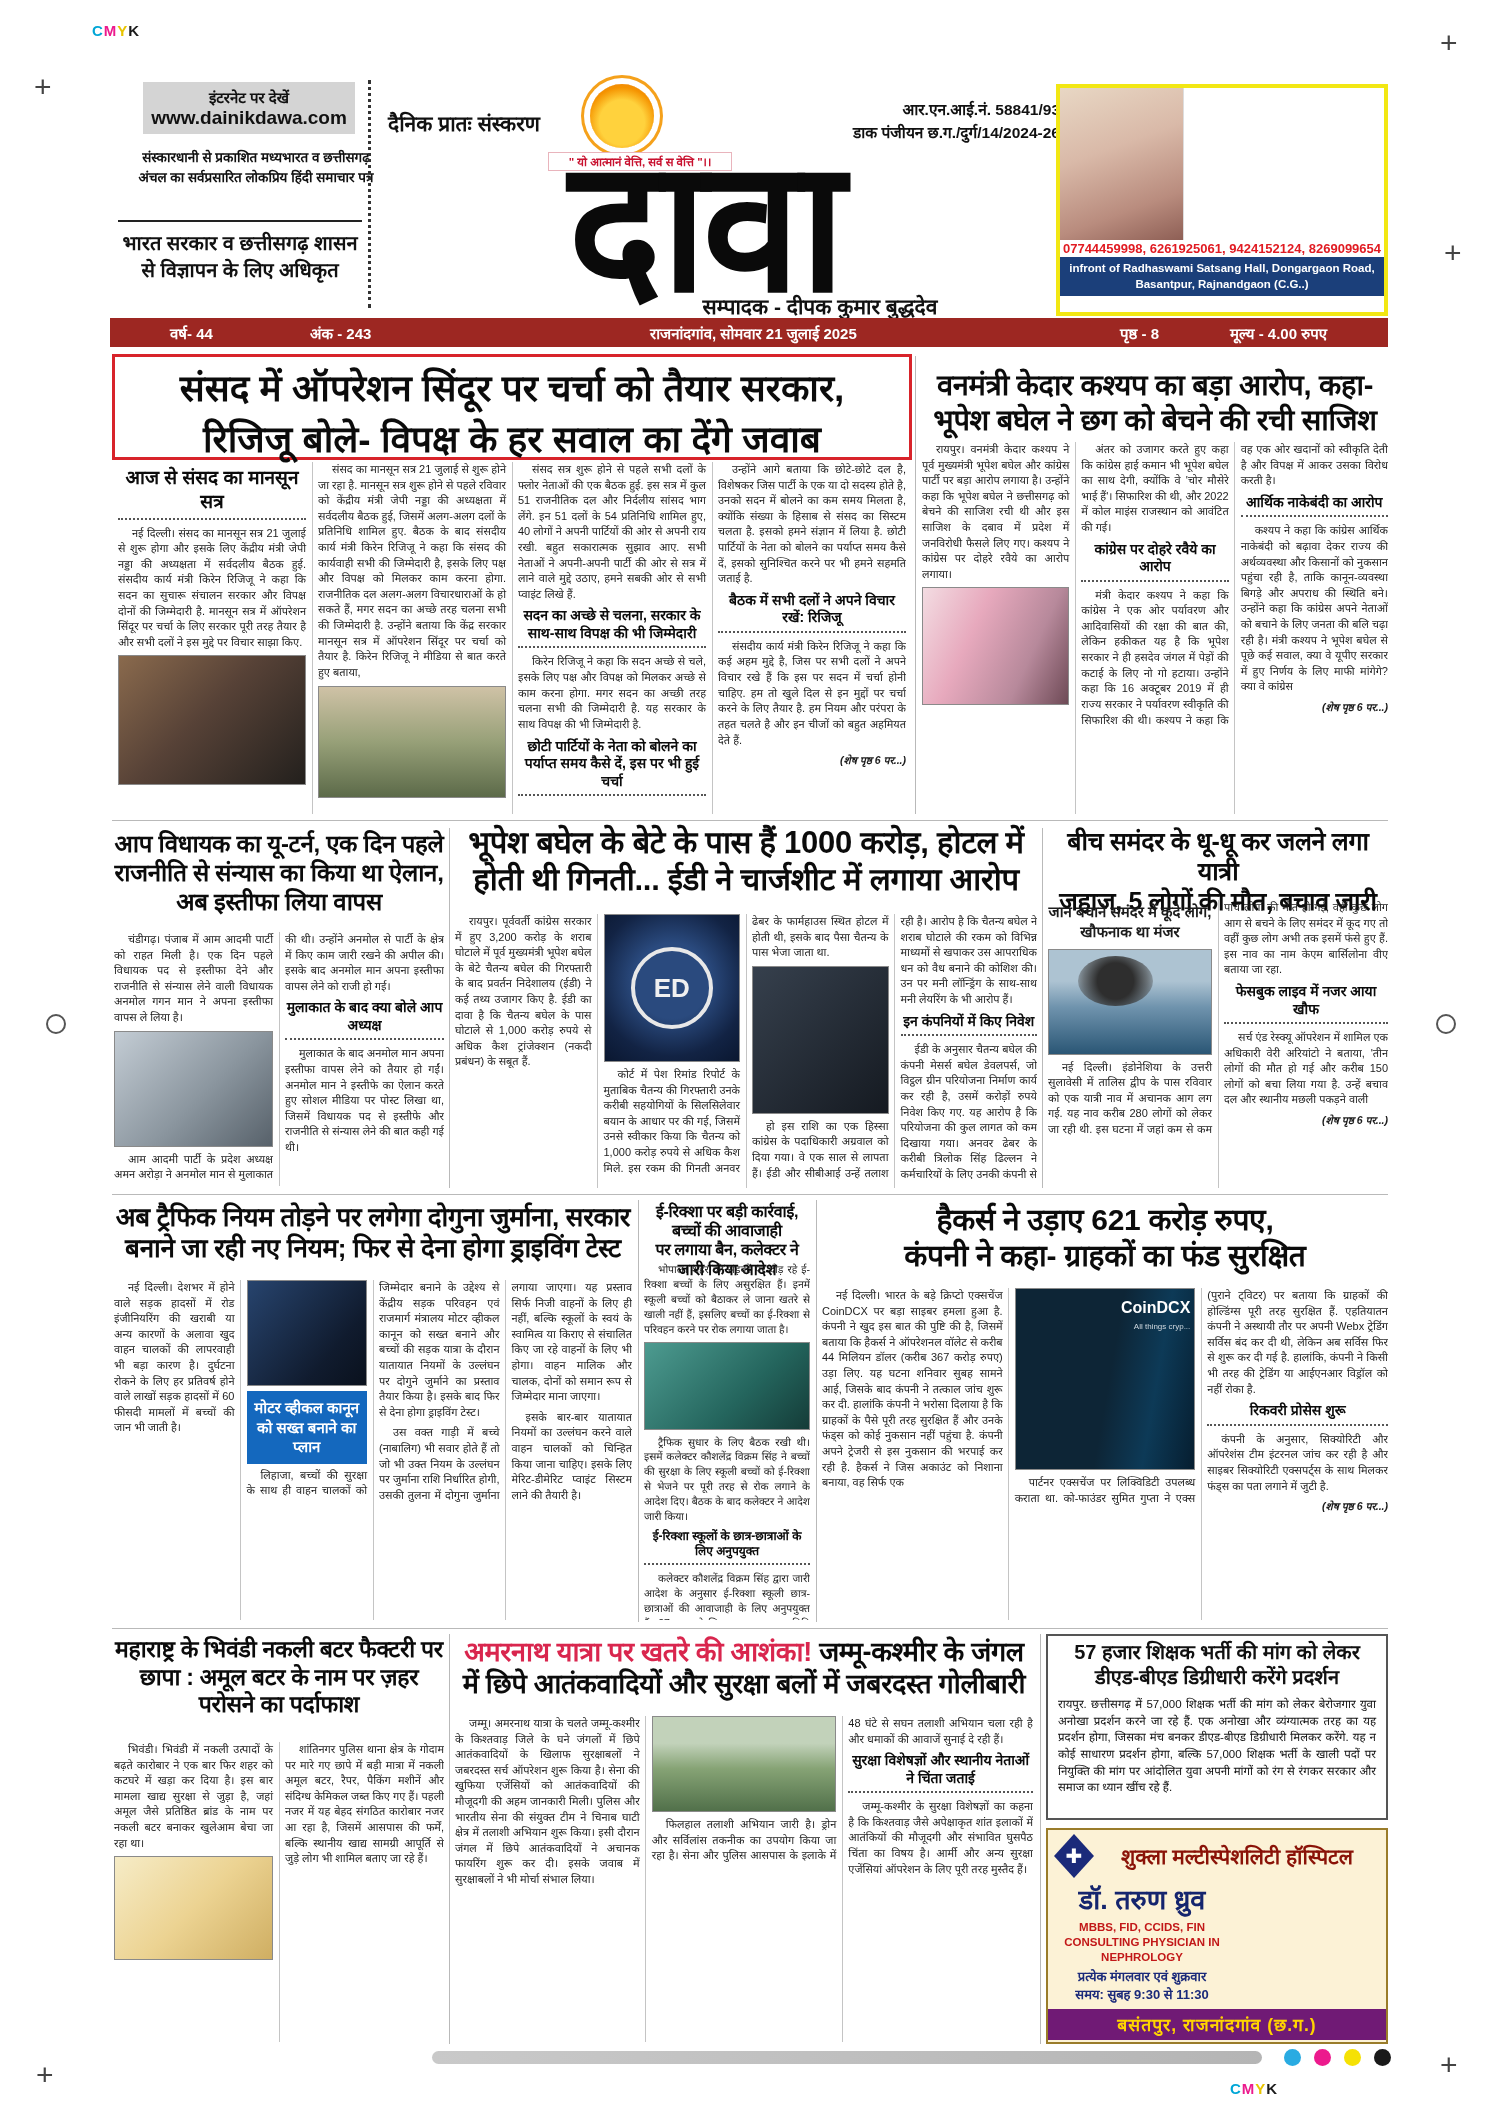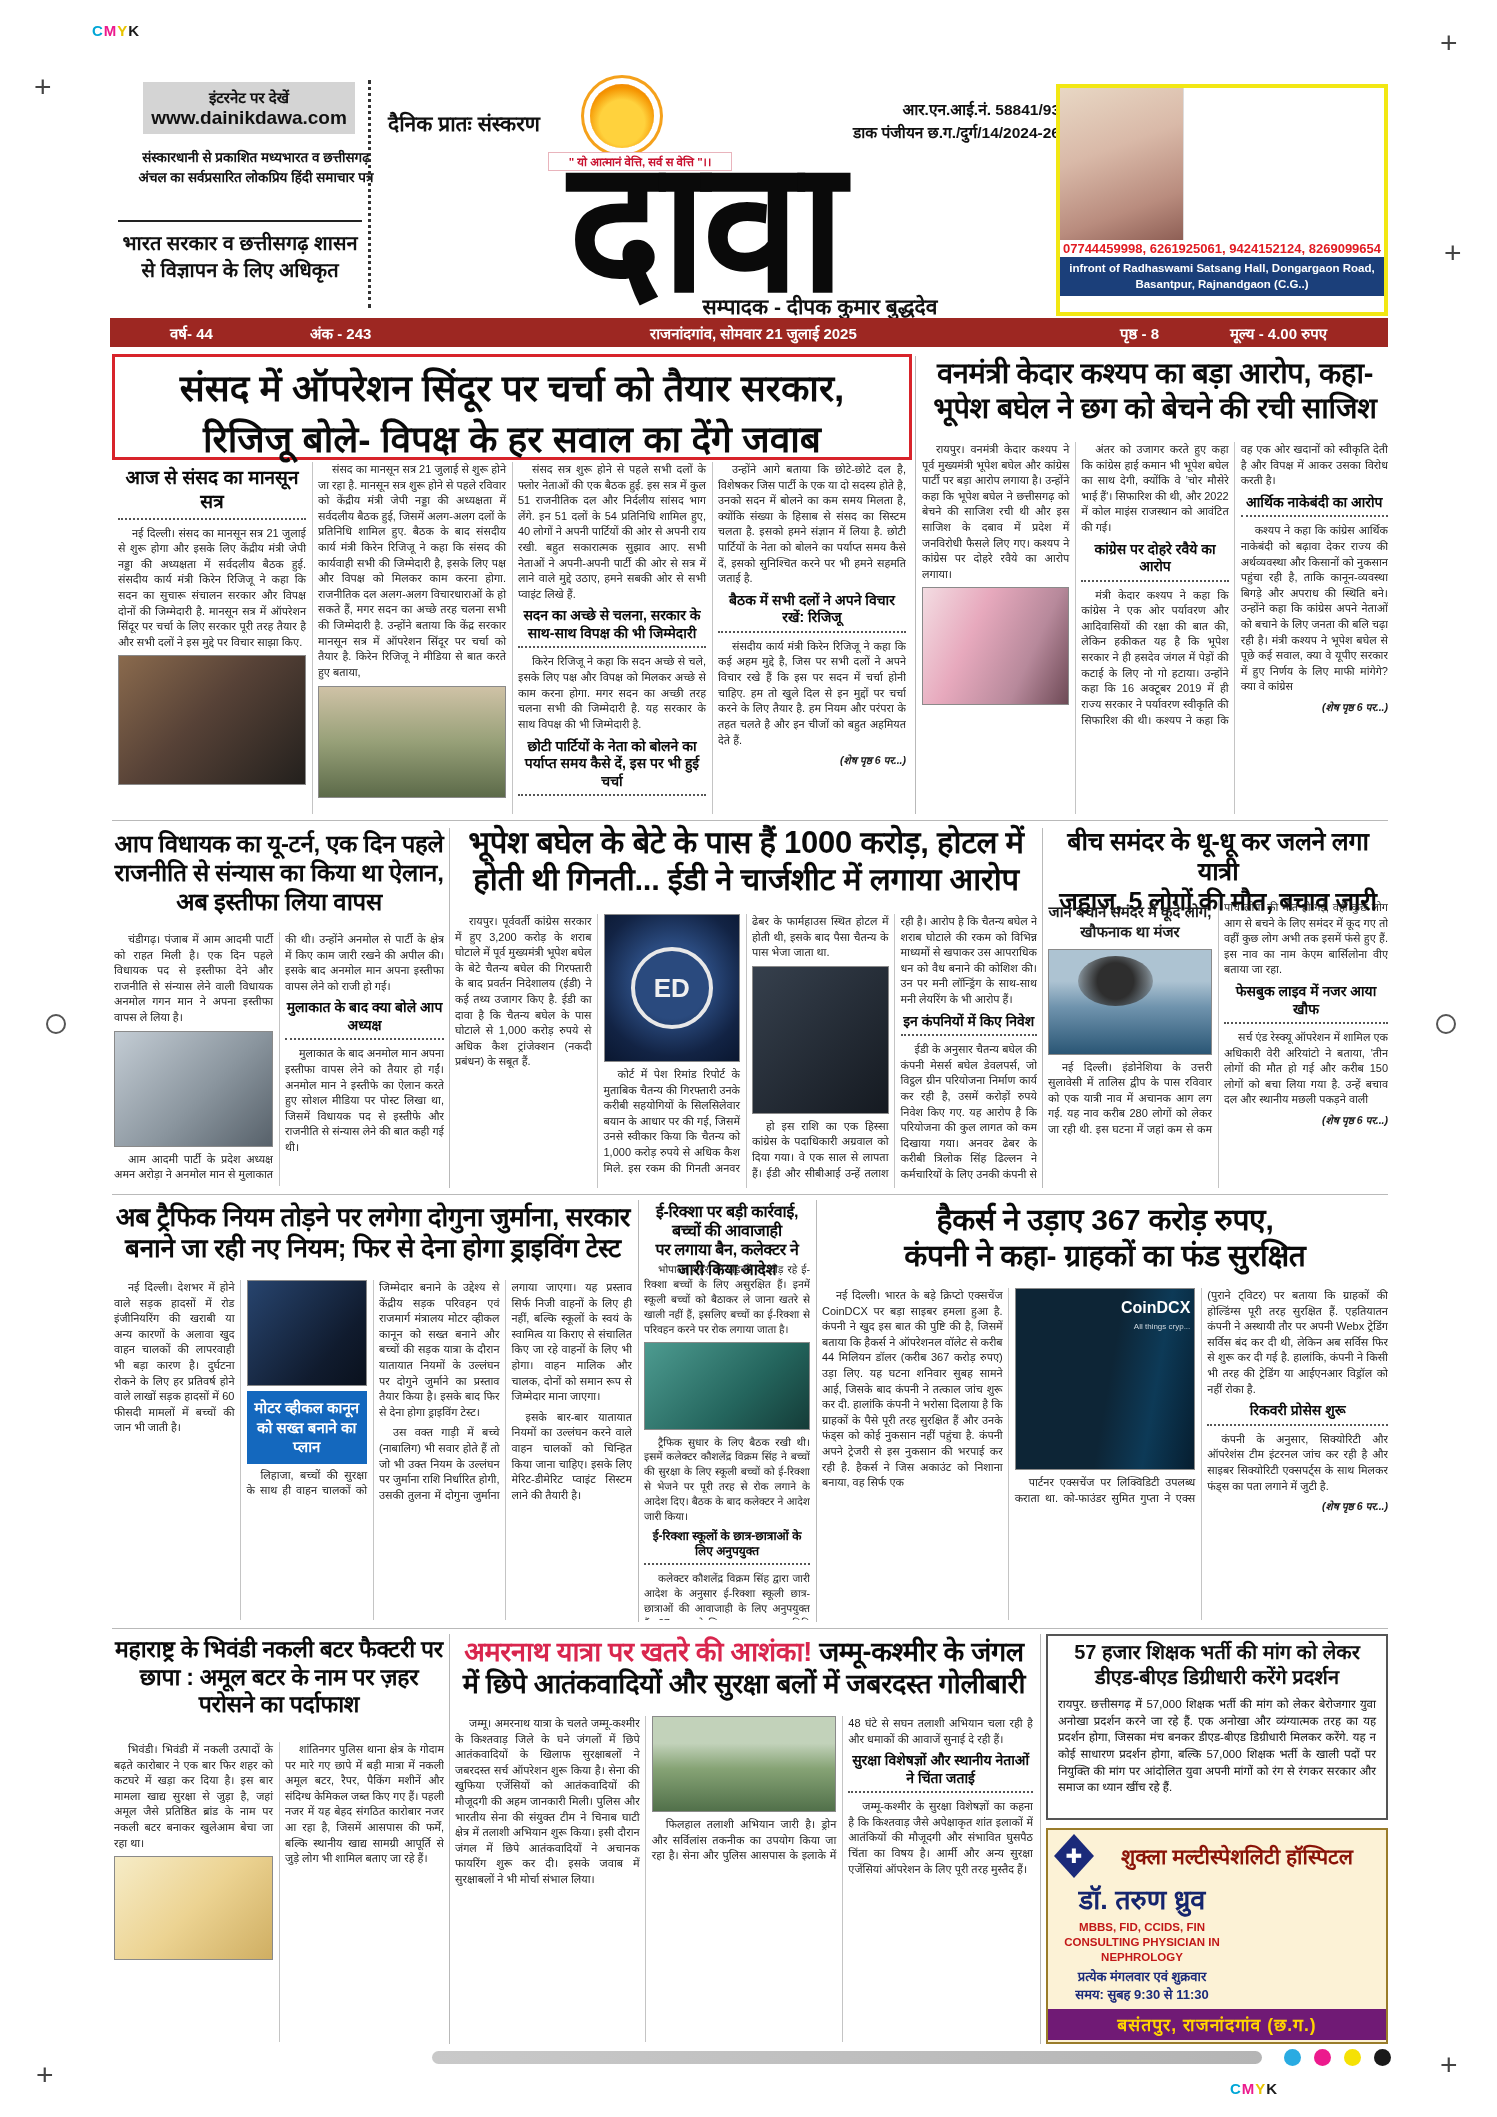--- a/index.html
+++ b/index.html
@@ -174,21 +174,21 @@
     <div class="sub small">सदन का अच्छे से चलना, सरकार के साथ-साथ विपक्ष की भी जिम्मेदारी</div>
     <p>किरेन रिजिजू ने कहा कि सदन अच्छे से चले, इसके लिए पक्ष और विपक्ष को मिलकर अच्छे से काम करना होगा. मगर सदन का अच्छी तरह चलना सभी की जिम्मेदारी है. यह सरकार के साथ विपक्ष की भी जिम्मेदारी है.</p>
     <div class="sub small">छोटी पार्टियों के नेता को बोलने का पर्याप्त समय कैसे दें, इस पर भी हुई चर्चा</div>
     <p>उन्होंने आगे बताया कि छोटे-छोटे दल है, विशेषकर जिस पार्टी के एक या दो सदस्य होते है, उनको सदन में बोलने का कम समय मिलता है, क्योंकि संख्या के हिसाब से संसद का सिस्टम चलता है. इसको हमने संज्ञान में लिया है. छोटी पार्टियों के नेता को बोलने का पर्याप्त समय कैसे दें, इसको सुनिश्चित करने पर भी हमने सहमति जताई है.</p>
     <div class="sub small">बैठक में सभी दलों ने अपने विचार रखें: रिजिजू</div>
     <p>संसदीय कार्य मंत्री किरेन रिजिजू ने कहा कि कई अहम मुद्दे है, जिस पर सभी दलों ने अपने विचार रखे हैं कि इस पर सदन में चर्चा होनी चाहिए. हम तो खुले दिल से इन मुद्दों पर चर्चा करने के लिए तैयार है. हम नियम और परंपरा के तहत चलते है और इन चीजों को बहुत अहमियत देते हैं.</p>
     <div class="cont">(शेष पृष्ठ 6 पर...)</div>
   </div>
   <div class="vrule" style="left:915px;top:356px;height:458px;"></div>
 
-  <div class="abs hl" style="left:922px;top:356px;width:466px;font-size:29px;">
+  <div class="abs hl" style="left:922px;top:368px;width:466px;font-size:29px;">
     <div>वनमंत्री केदार कश्यप का बड़ा आरोप, कहा-</div>
     <div>भूपेश बघेल ने छग को बेचने की रची साजिश</div>
   </div>
   <div class="abs body-txt cols3" style="left:922px;top:442px;width:466px;height:372px;">
     <p>रायपुर। वनमंत्री केदार कश्यप ने पूर्व मुख्यमंत्री भूपेश बघेल और कांग्रेस पार्टी पर बड़ा आरोप लगाया है। उन्होंने कहा कि भूपेश बघेल ने छत्तीसगढ़ को बेचने की साजिश रची थी और इस साजिश के दबाव में प्रदेश में जनविरोधी फैसले लिए गए। कश्यप ने कांग्रेस पर दोहरे रवैये का आरोप लगाया।</p>
     <span class="ph ph-press"></span>
     <p>अंतर को उजागर करते हुए कहा कि कांग्रेस हाई कमान भी भूपेश बघेल का साथ देगी, क्योंकि वे 'चोर मौसेरे भाई हैं'। सिफारिश की थी, और 2022 में कोल माइंस राजस्थान को आवंटित की गई।</p>
     <div class="sub small">कांग्रेस पर दोहरे रवैये का आरोप</div>
     <p>मंत्री केदार कश्यप ने कहा कि कांग्रेस ने एक ओर पर्यावरण और आदिवासियों की रक्षा की बात की, लेकिन हकीकत यह है कि भूपेश सरकार ने ही हसदेव जंगल में पेड़ों की कटाई के लिए नो गो हटाया। उन्होंने कहा कि 16 अक्टूबर 2019 में ही राज्य सरकार ने पर्यावरण स्वीकृति की सिफारिश की थी। कश्यप ने कहा कि वह एक ओर खदानों को स्वीकृति देती है और विपक्ष में आकर उसका विरोध करती है।</p>
     <div class="sub small">आर्थिक नाकेबंदी का आरोप</div>
@@ -265,21 +265,21 @@
     <p>भोपाल। शहर की सड़कों पर दौड़ रहे ई-रिक्शा बच्चों के लिए असुरक्षित हैं। इनमें स्कूली बच्चों को बैठाकर ले जाना खतरे से खाली नहीं हैं, इसलिए बच्चों का ई-रिक्शा से परिवहन करने पर रोक लगाया जाता है।</p>
     <span class="ph ph-rick"></span>
     <p>ट्रैफिक सुधार के लिए बैठक रखी थी। इसमें कलेक्टर कौशलेंद्र विक्रम सिंह ने बच्चों की सुरक्षा के लिए स्कूली बच्चों को ई-रिक्शा से भेजने पर पूरी तरह से रोक लगाने के आदेश दिए। बैठक के बाद कलेक्टर ने आदेश जारी किया।</p>
     <div class="sub small" style="font-size:12px;">ई-रिक्शा स्कूलों के छात्र-छात्राओं के लिए अनुपयुक्त</div>
     <p>कलेक्टर कौशलेंद्र विक्रम सिंह द्वारा जारी आदेश के अनुसार ई-रिक्शा स्कूली छात्र-छात्राओं की आवाजाही के लिए अनुपयुक्त हैं। 27 जून को जिला सड़क सुरक्षा समिति की बैठक में यह मुद्दा उठा था।</p>
 
   </div>
   <div class="vrule" style="left:816px;top:1200px;height:422px;"></div>
 
   <div class="abs hl" style="left:822px;top:1202px;width:566px;font-size:30px;">
-    <div>हैकर्स ने उड़ाए 367 करोड़ रुपए,</div>
+    <div>हैकर्स ने उड़ाए 621 करोड़ रुपए,</div>
     <div>कंपनी ने कहा- ग्राहकों का फंड सुरक्षित</div>
   </div>
   <div class="abs body-txt cols3" style="left:822px;top:1288px;width:566px;height:332px;">
     <p>नई दिल्ली। भारत के बड़े क्रिप्टो एक्सचेंज CoinDCX पर बड़ा साइबर हमला हुआ है. कंपनी ने खुद इस बात की पुष्टि की है, जिसमें बताया कि हैकर्स ने ऑपरेशनल वॉलेट से करीब 44 मिलियन डॉलर (करीब 367 करोड़ रुपए) उड़ा लिए. यह घटना शनिवार सुबह सामने आई, जिसके बाद कंपनी ने तत्काल जांच शुरू कर दी. हालांकि कंपनी ने भरोसा दिलाया है कि ग्राहकों के पैसे पूरी तरह सुरक्षित हैं और उनके फंड्स को कोई नुकसान नहीं पहुंचा है. कंपनी अपने ट्रेजरी से इस नुकसान की भरपाई कर रही है. हैकर्स ने जिस अकाउंट को निशाना बनाया, वह सिर्फ एक</p>
     <span class="ph ph-hack">
       <span class="coin">CoinDCX</span>
       <span class="cap">All things cryp...</span>
     </span>
     <p>पार्टनर एक्सचेंज पर लिक्विडिटी उपलब्ध कराता था. को-फाउंडर सुमित गुप्ता ने एक्स (पुराने ट्विटर) पर बताया कि ग्राहकों की होल्डिंग्स पूरी तरह सुरक्षित हैं. एहतियातन कंपनी ने अस्थायी तौर पर अपनी Webx ट्रेडिंग सर्विस बंद कर दी थी, लेकिन अब सर्विस फिर से शुरू कर दी गई है. हालांकि, कंपनी ने किसी भी तरह की ट्रेडिंग या आईएनआर विड्रॉल को नहीं रोका है.</p>
     <div class="sub small">रिकवरी प्रोसेस शुरू</div>

